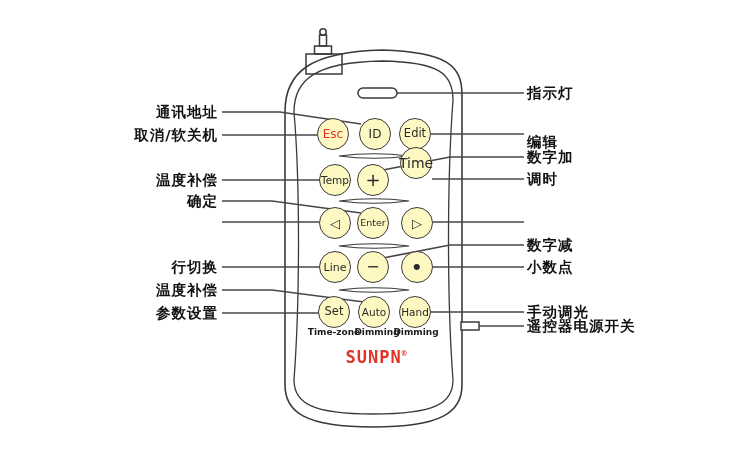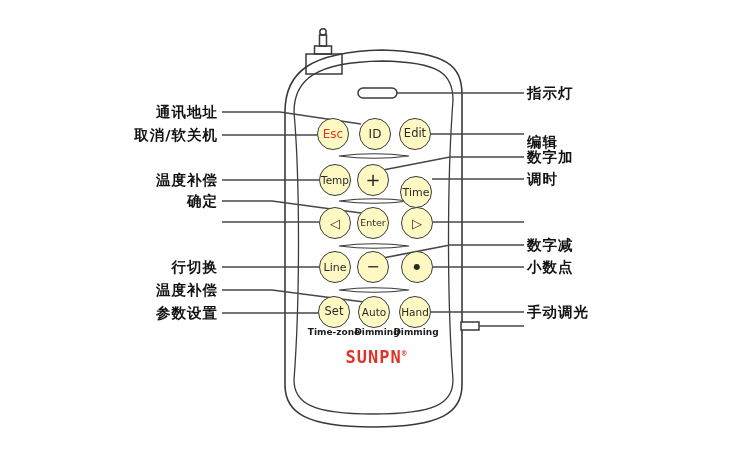--- a/index.html
+++ b/index.html
@@ -82,21 +82,21 @@
       <path d="M 479 326 L 524 326"></path>
     </g>
   </svg>
 
   <div class="btn" style="left:317px;top:118px;font-size:12px;color:#e03428">Esc</div>
   <div class="btn" style="left:359px;top:118px;font-size:12px">ID</div>
   <div class="btn" style="left:399px;top:118px;font-size:11.5px">Edit</div>
 
   <div class="btn" style="left:319px;top:164px;font-size:10.5px">Temp</div>
   <div class="btn" style="left:357px;top:164px;font-size:18px">+</div>
-  <div class="btn" style="left:400px;top:176px;font-size:11px">Time</div>
+  <div class="btn" style="left:400px;top:147px;font-size:14px">Time</div>
 
   <div class="btn" style="left:319px;top:207px;font-size:13px">◁</div>
   <div class="btn" style="left:357px;top:207px;font-size:9.5px">Enter</div>
   <div class="btn" style="left:401px;top:207px;font-size:13px">▷</div>
 
   <div class="btn" style="left:319px;top:251px;font-size:11px">Line</div>
   <div class="btn" style="left:357px;top:251px;font-size:16px">−</div>
   <div class="btn" style="left:401px;top:251px;font-size:8px">●</div>
 
   <div class="btn" style="left:318px;top:296px;font-size:11.5px">Set</div>
@@ -117,14 +117,15 @@
   <div class="lbl left" style="top:282px">温度补偿</div>
   <div class="lbl left" style="top:305px">参数设置</div>
 
   <div class="lbl right" style="top:85px">指示灯</div>
   <div class="lbl right" style="top:134px">编辑</div>
   <div class="lbl right" style="top:149px">数字加</div>
   <div class="lbl right" style="top:171px">调时</div>
   <div class="lbl right" style="top:237px">数字减</div>
   <div class="lbl right" style="top:259px">小数点</div>
   <div class="lbl right" style="top:304px">手动调光</div>
+  <div class="lbl right" style="top:318px">遥控器电源开关</div>
 
 </div>
 
 </body></html>

